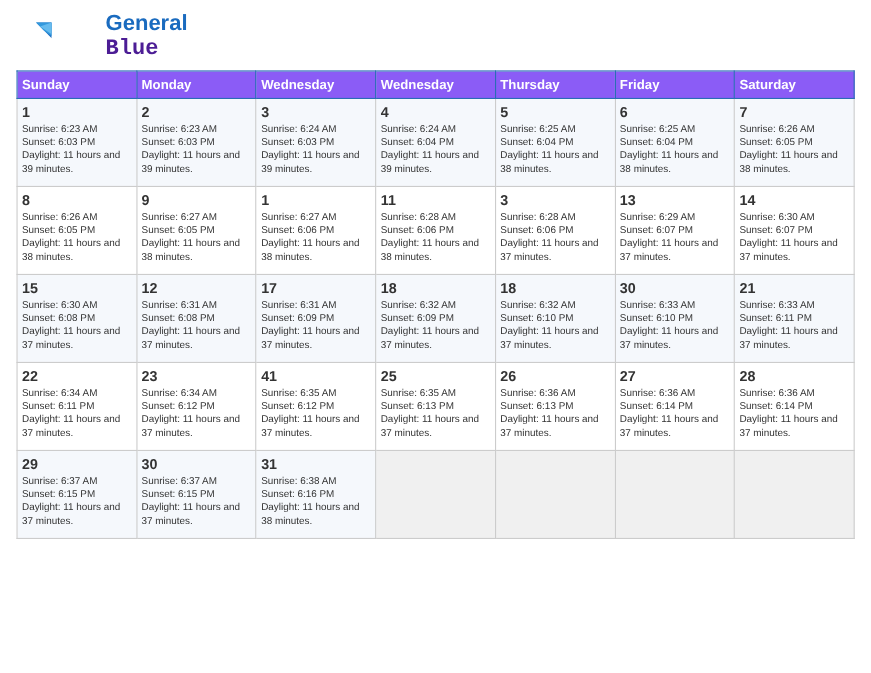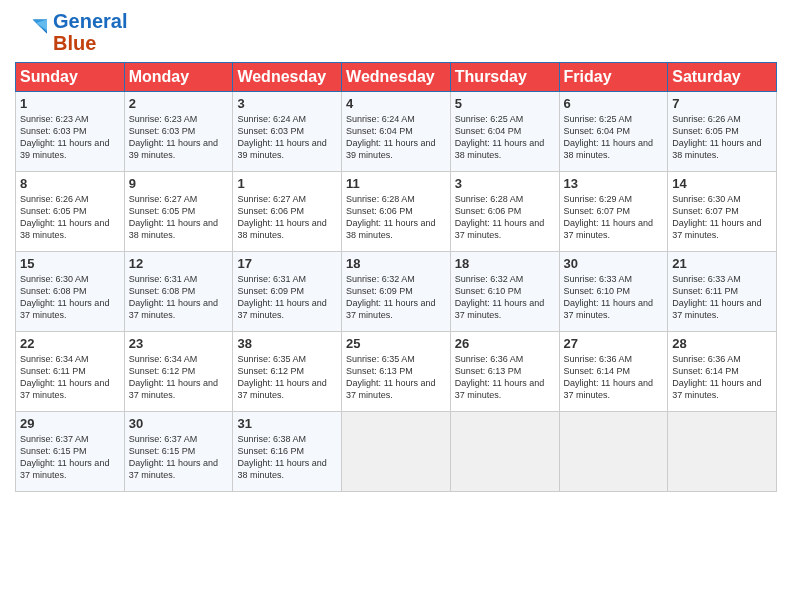--- a/index.html
+++ b/index.html
@@ -28,20 +28,21 @@
       gap: 6px;
     }
     .logo-text {
       font-size: 20px;
       font-weight: bold;
       color: #333;
       line-height: 1.1;
     }
     .logo-text span {
       color: #1a6bbf;
+      margin-left: 43px;
     }
     .logo-icon {
       width: 32px;
       height: 32px;
     }
     .title-block {
       text-align: right;
     }
     .month-title {
       font-size: 32px;
@@ -52,23 +53,23 @@
     .location {
       font-size: 14px;
       color: #555;
     }
     table {
       width: 100%;
       border-collapse: collapse;
       table-layout: fixed;
     }
     thead tr th {
-      background-color: #ef4444;
+      background-color: #8b5cf6;
       color: #fff;
-      font-size: 16px;
+      font-size: 12px;
       font-weight: bold;
       padding: 5px 4px;
       text-align: left;
       border: 1px solid #2a6db5;
     }
     tbody tr td {
       vertical-align: top;
       padding: 4px 4px;
       font-size: 9.5px;
       color: #333;
@@ -105,21 +106,21 @@
   <div class="header">
     <div class="logo">
       <svg class="logo-icon" viewBox="0 0 36 36">
         <rect x="0" y="0" width="36" height="36" fill="white"></rect>
         <polygon points="20,4 36,4 36,20" fill="#1a6bbf"></polygon>
         <polygon points="20,4 36,4 36,18 28,12" fill="#3399dd"></polygon>
         <polygon points="24,8 36,4 36,16" fill="#66bbee"></polygon>
       </svg>
       <div class="logo-text">
         <div><span>General</span></div>
-        <div><span style="color:#c2410c;">Blue</span></div>
+        <div><span style="color:#4c1d95;font-family:Liberation Mono, monospace;">Blue</span></div>
       </div>
     </div>
     <div class="title-block">
       <div class="month-title"></div>
       <div class="location"></div>
     </div>
   </div>
 
   <table>
     <thead>
@@ -157,21 +158,21 @@
           <td><span class="day-num">12</span><span class="cell-text">Sunrise: 6:31 AM<br>Sunset: 6:08 PM<br>Daylight: 11 hours and 37 minutes.</span></td>
           <td><span class="day-num">17</span><span class="cell-text">Sunrise: 6:31 AM<br>Sunset: 6:09 PM<br>Daylight: 11 hours and 37 minutes.</span></td>
           <td><span class="day-num">18</span><span class="cell-text">Sunrise: 6:32 AM<br>Sunset: 6:09 PM<br>Daylight: 11 hours and 37 minutes.</span></td>
           <td><span class="day-num">18</span><span class="cell-text">Sunrise: 6:32 AM<br>Sunset: 6:10 PM<br>Daylight: 11 hours and 37 minutes.</span></td>
           <td><span class="day-num">30</span><span class="cell-text">Sunrise: 6:33 AM<br>Sunset: 6:10 PM<br>Daylight: 11 hours and 37 minutes.</span></td>
           <td><span class="day-num">21</span><span class="cell-text">Sunrise: 6:33 AM<br>Sunset: 6:11 PM<br>Daylight: 11 hours and 37 minutes.</span></td>
         </tr>
         <tr>
           <td><span class="day-num">22</span><span class="cell-text">Sunrise: 6:34 AM<br>Sunset: 6:11 PM<br>Daylight: 11 hours and 37 minutes.</span></td>
           <td><span class="day-num">23</span><span class="cell-text">Sunrise: 6:34 AM<br>Sunset: 6:12 PM<br>Daylight: 11 hours and 37 minutes.</span></td>
-          <td><span class="day-num">38</span><span class="cell-text">Sunrise: 6:35 AM<br>Sunset: 6:12 PM<br>Daylight: 11 hours and 37 minutes.</span></td>
+          <td><span class="day-num">41</span><span class="cell-text">Sunrise: 6:35 AM<br>Sunset: 6:12 PM<br>Daylight: 11 hours and 37 minutes.</span></td>
           <td><span class="day-num">25</span><span class="cell-text">Sunrise: 6:35 AM<br>Sunset: 6:13 PM<br>Daylight: 11 hours and 37 minutes.</span></td>
           <td><span class="day-num">26</span><span class="cell-text">Sunrise: 6:36 AM<br>Sunset: 6:13 PM<br>Daylight: 11 hours and 37 minutes.</span></td>
           <td><span class="day-num">27</span><span class="cell-text">Sunrise: 6:36 AM<br>Sunset: 6:14 PM<br>Daylight: 11 hours and 37 minutes.</span></td>
           <td><span class="day-num">28</span><span class="cell-text">Sunrise: 6:36 AM<br>Sunset: 6:14 PM<br>Daylight: 11 hours and 37 minutes.</span></td>
         </tr>
         <tr>
           <td><span class="day-num">29</span><span class="cell-text">Sunrise: 6:37 AM<br>Sunset: 6:15 PM<br>Daylight: 11 hours and 37 minutes.</span></td>
           <td><span class="day-num">30</span><span class="cell-text">Sunrise: 6:37 AM<br>Sunset: 6:15 PM<br>Daylight: 11 hours and 37 minutes.</span></td>
           <td><span class="day-num">31</span><span class="cell-text">Sunrise: 6:38 AM<br>Sunset: 6:16 PM<br>Daylight: 11 hours and 38 minutes.</span></td>
           <td class="empty-cell"></td>

